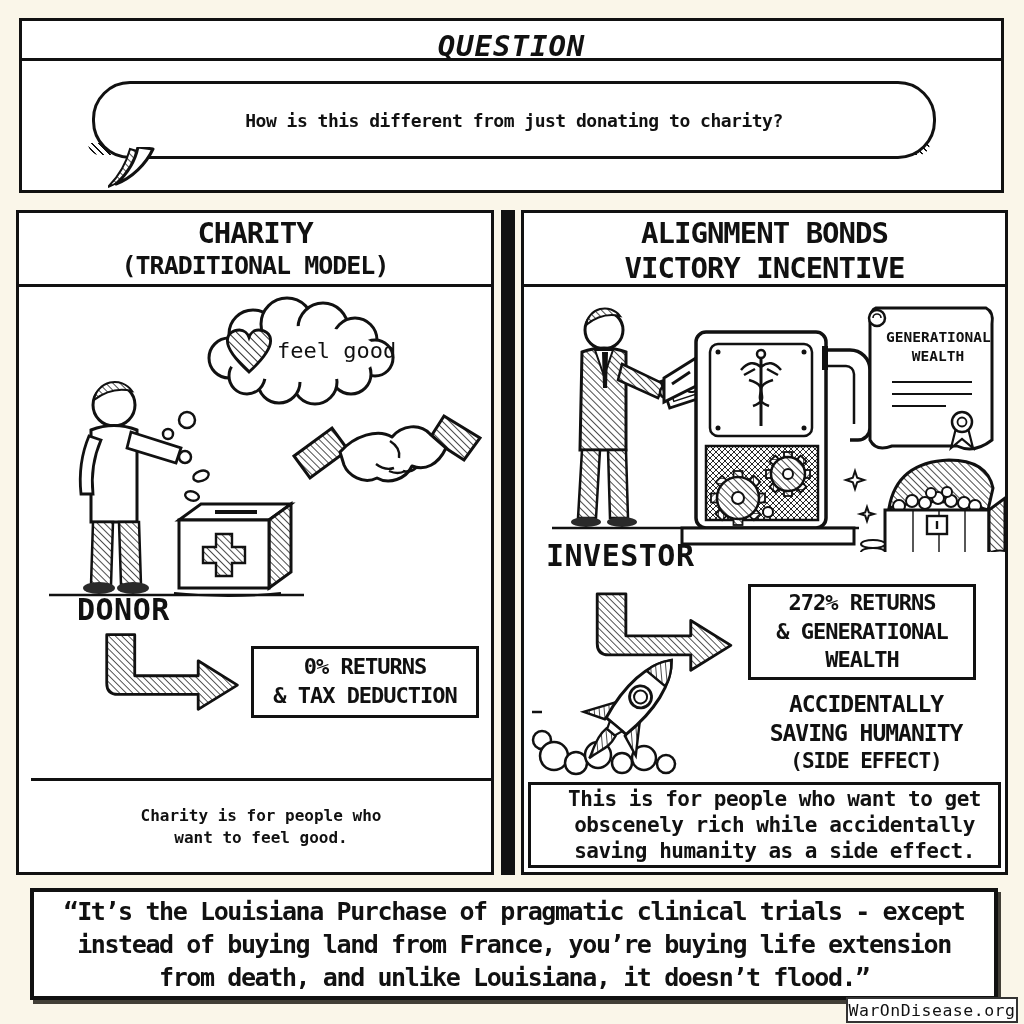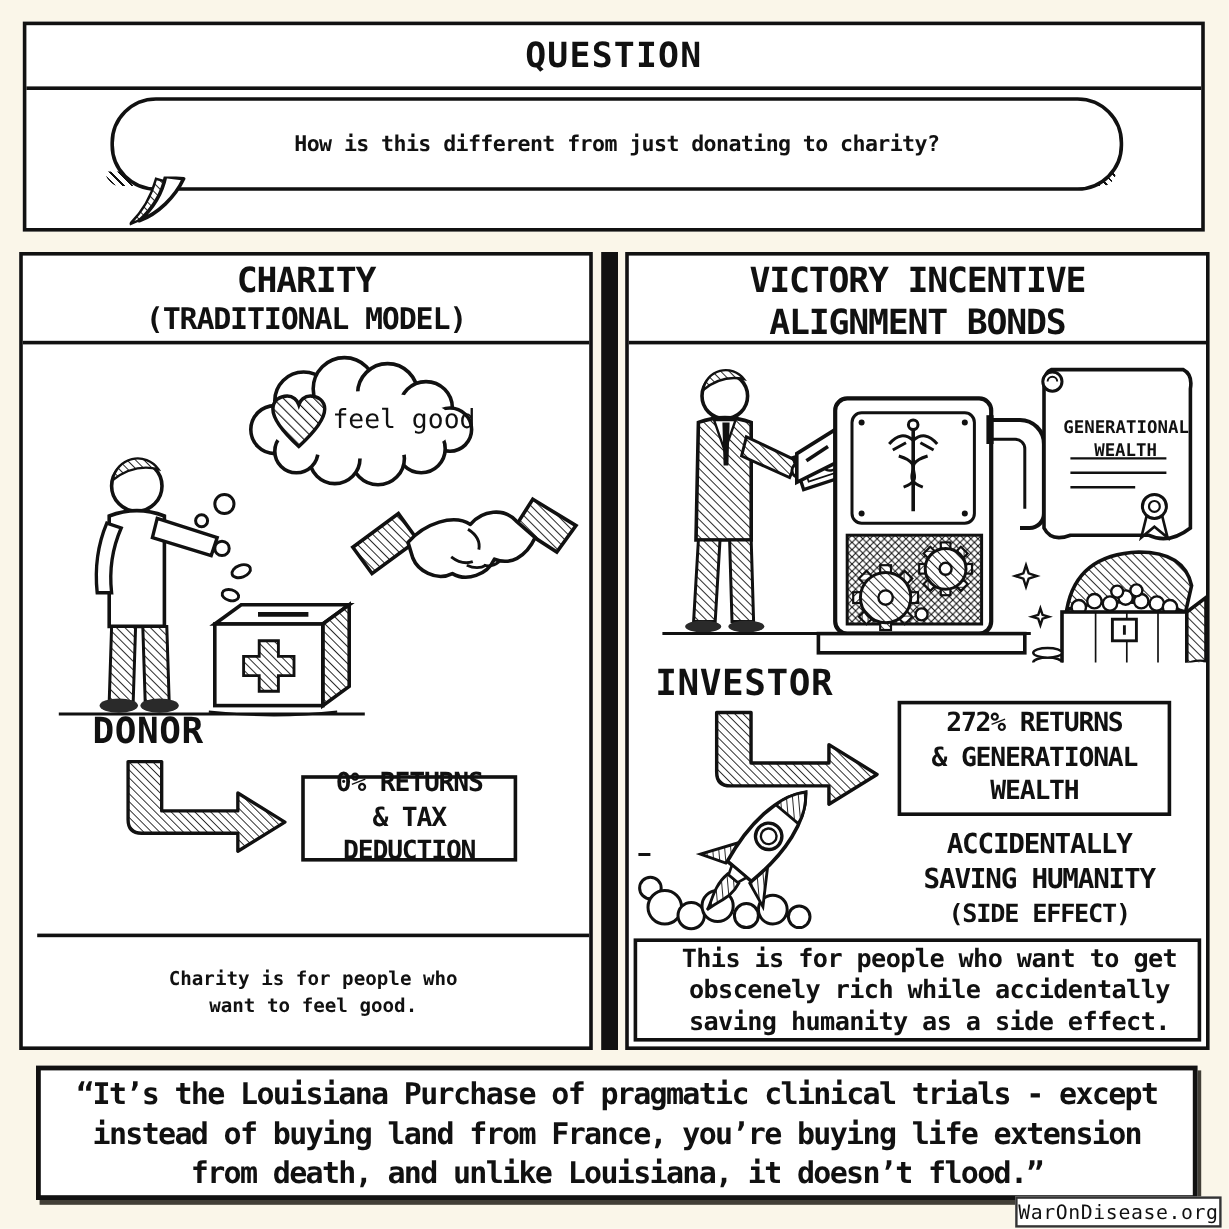--- a/index.html
+++ b/index.html
@@ -33,21 +33,21 @@
           <line x1="0" y1="0" x2="0" y2="5" stroke="#111" stroke-width="1.5"></line>
       </pattern>
       <pattern id="h3" width="6" height="6" patternUnits="userSpaceOnUse">
         <rect width="6" height="6" fill="#fff"></rect>
           <path d="M0,0 L6,6 M6,0 L0,6" stroke="#111" stroke-width="0.9"></path>
       </pattern>
     </defs>
   </svg>
 
   <div class="abs panel" style="left:19px;top:18px;width:985px;height:175px;">
-    <div class="ptitle" style="height:54px;">
+    <div class="ptitle" style="height:40px;font-style:italic;">
       <span style="font-size:29px;font-weight:700;line-height:44px;letter-spacing:1px;">QUESTION</span>
     </div>
 
     <div class="abs" style="left:66px;top:122px;width:842px;height:12px;border-radius:0 0 28px 28px;
          background:repeating-linear-gradient(45deg,#111 0 1.5px,transparent 1.5px 5px);"></div>
 
     <div class="abs flexc" style="left:70px;top:60px;width:838px;height:72px;border:3.5px solid #111;border-radius:38px;background:#fff;z-index:2;">
       <span style="font-size:18px;font-weight:700;letter-spacing:-0.5px;">How is this different from just donating to charity?</span>
     </div>
     <svg class="abs" style="left:86px;top:126px;z-index:3;" width="70" height="44" viewBox="0 0 70 44">
@@ -124,34 +124,34 @@
       </svg>
 
       <div class="abs" style="left:258px;top:48px;width:130px;font-size:22px;font-weight:400;">feel good</div>
 
       <div class="abs label-big" style="left:58px;top:302px;">DONOR</div>
 
       <svg class="abs" style="left:84px;top:340px;" width="140" height="84" viewBox="0 0 150 88">
         <path d="M4,4 H34 V48 H102 V32 L144,58 L102,84 V68 H16 Q4,68 4,56 Z" fill="url(#h2)" stroke="#111" stroke-width="3" stroke-linejoin="round"></path>
       </svg>
 
-      <div class="abs flexc outcome-box pre" style="left:232px;top:356px;width:180px;height:72px;">0% RETURNS
+      <div class="abs flexc outcome-box pre" style="left:232px;top:356px;width:228px;height:72px;">0% RETURNS
 &amp; TAX DEDUCTION</div>
     </div>
 
     <div class="abs flexc caption pre" style="left:12px;right:0;bottom:0;height:91px;border-top:3px solid #111;font-size:16px;line-height:1.35;">Charity is for people who
 want to feel good.</div>
   </div>
 
   <div class="abs" style="left:501px;top:210px;width:14px;height:665px;background:#111;"></div>
 
   <div class="abs panel" style="left:521px;top:210px;width:487px;height:665px;">
     <div class="ptitle" style="height:74px;">
+      <div class="t1">ALIGNMENT BONDS</div>
       <div class="t1">VICTORY INCENTIVE</div>
-      <div class="t1">ALIGNMENT BONDS</div>
     </div>
 
     <div class="abs" style="left:0;top:77px;right:0;bottom:94px;">
       <svg class="abs" style="left:0;top:0;" width="481" height="262" viewBox="0 0 481 262">
 
         <g>
           <circle cx="80" cy="40" r="19" fill="#fff" stroke="#111" stroke-width="3"></circle>
           <path d="M62,35 A19,19 0 0 1 96,26 Q78,22 62,35 Z" fill="url(#h2)" stroke="#111" stroke-width="2"></path>
           <path d="M58,62 Q80,54 102,62 V160 H56 Z" fill="url(#h2)" stroke="#111" stroke-width="3"></path>
           <polygon points="71,60 89,60 80,86" fill="#fff" stroke="#111" stroke-width="2"></polygon>
@@ -252,24 +252,24 @@
             <ellipse cx="14" cy="112" rx="8" ry="3"></ellipse>
               <ellipse cx="116" cy="114" rx="8" ry="3"></ellipse>
           </g>
           <g fill="#fff" stroke="#111" stroke-width="2">
             <path d="M-14,13 L-11.8,19.8 L-5,22 L-11.8,24.2 L-14,31 L-16.2,24.2 L-23,22 L-16.2,19.8 Z"></path>
             <path d="M-2,49 L-0.2,54.4 L5,56 L-0.2,57.6 L-2,63 L-3.8,57.6 L-9,56 L-3.8,54.4 Z"></path>
           </g>
         </g>
       </svg>
 
-      <div class="abs pre" style="left:362px;top:38px;width:104px;text-align:center;font-size:14.5px;font-weight:700;line-height:1.3;margin-top:20px;">GENERATIONAL
+      <div class="abs pre" style="left:362px;top:38px;width:104px;text-align:center;font-size:14.5px;font-weight:700;line-height:1.3;">GENERATIONAL
 WEALTH</div>
 
-      <div class="abs label-big" style="left:22px;top:262px;text-align:center;">INVESTOR</div>
+      <div class="abs label-big" style="left:22px;top:248px;text-align:center;">INVESTOR</div>
 
       <svg class="abs" style="left:66px;top:300px;" width="150" height="84" viewBox="0 0 150 88">
         <path d="M4,4 H34 V48 H102 V32 L144,58 L102,84 V68 H16 Q4,68 4,56 Z" fill="url(#h2)" stroke="#111" stroke-width="3" stroke-linejoin="round"></path>
       </svg>
 
       <div class="abs flexc outcome-box pre" style="left:224px;top:294px;width:228px;height:96px;">272% RETURNS
 &amp; GENERATIONAL
 WEALTH</div>
 
       <svg class="abs" style="left:4px;top:352px;" width="220" height="135" viewBox="0 0 220 135">

